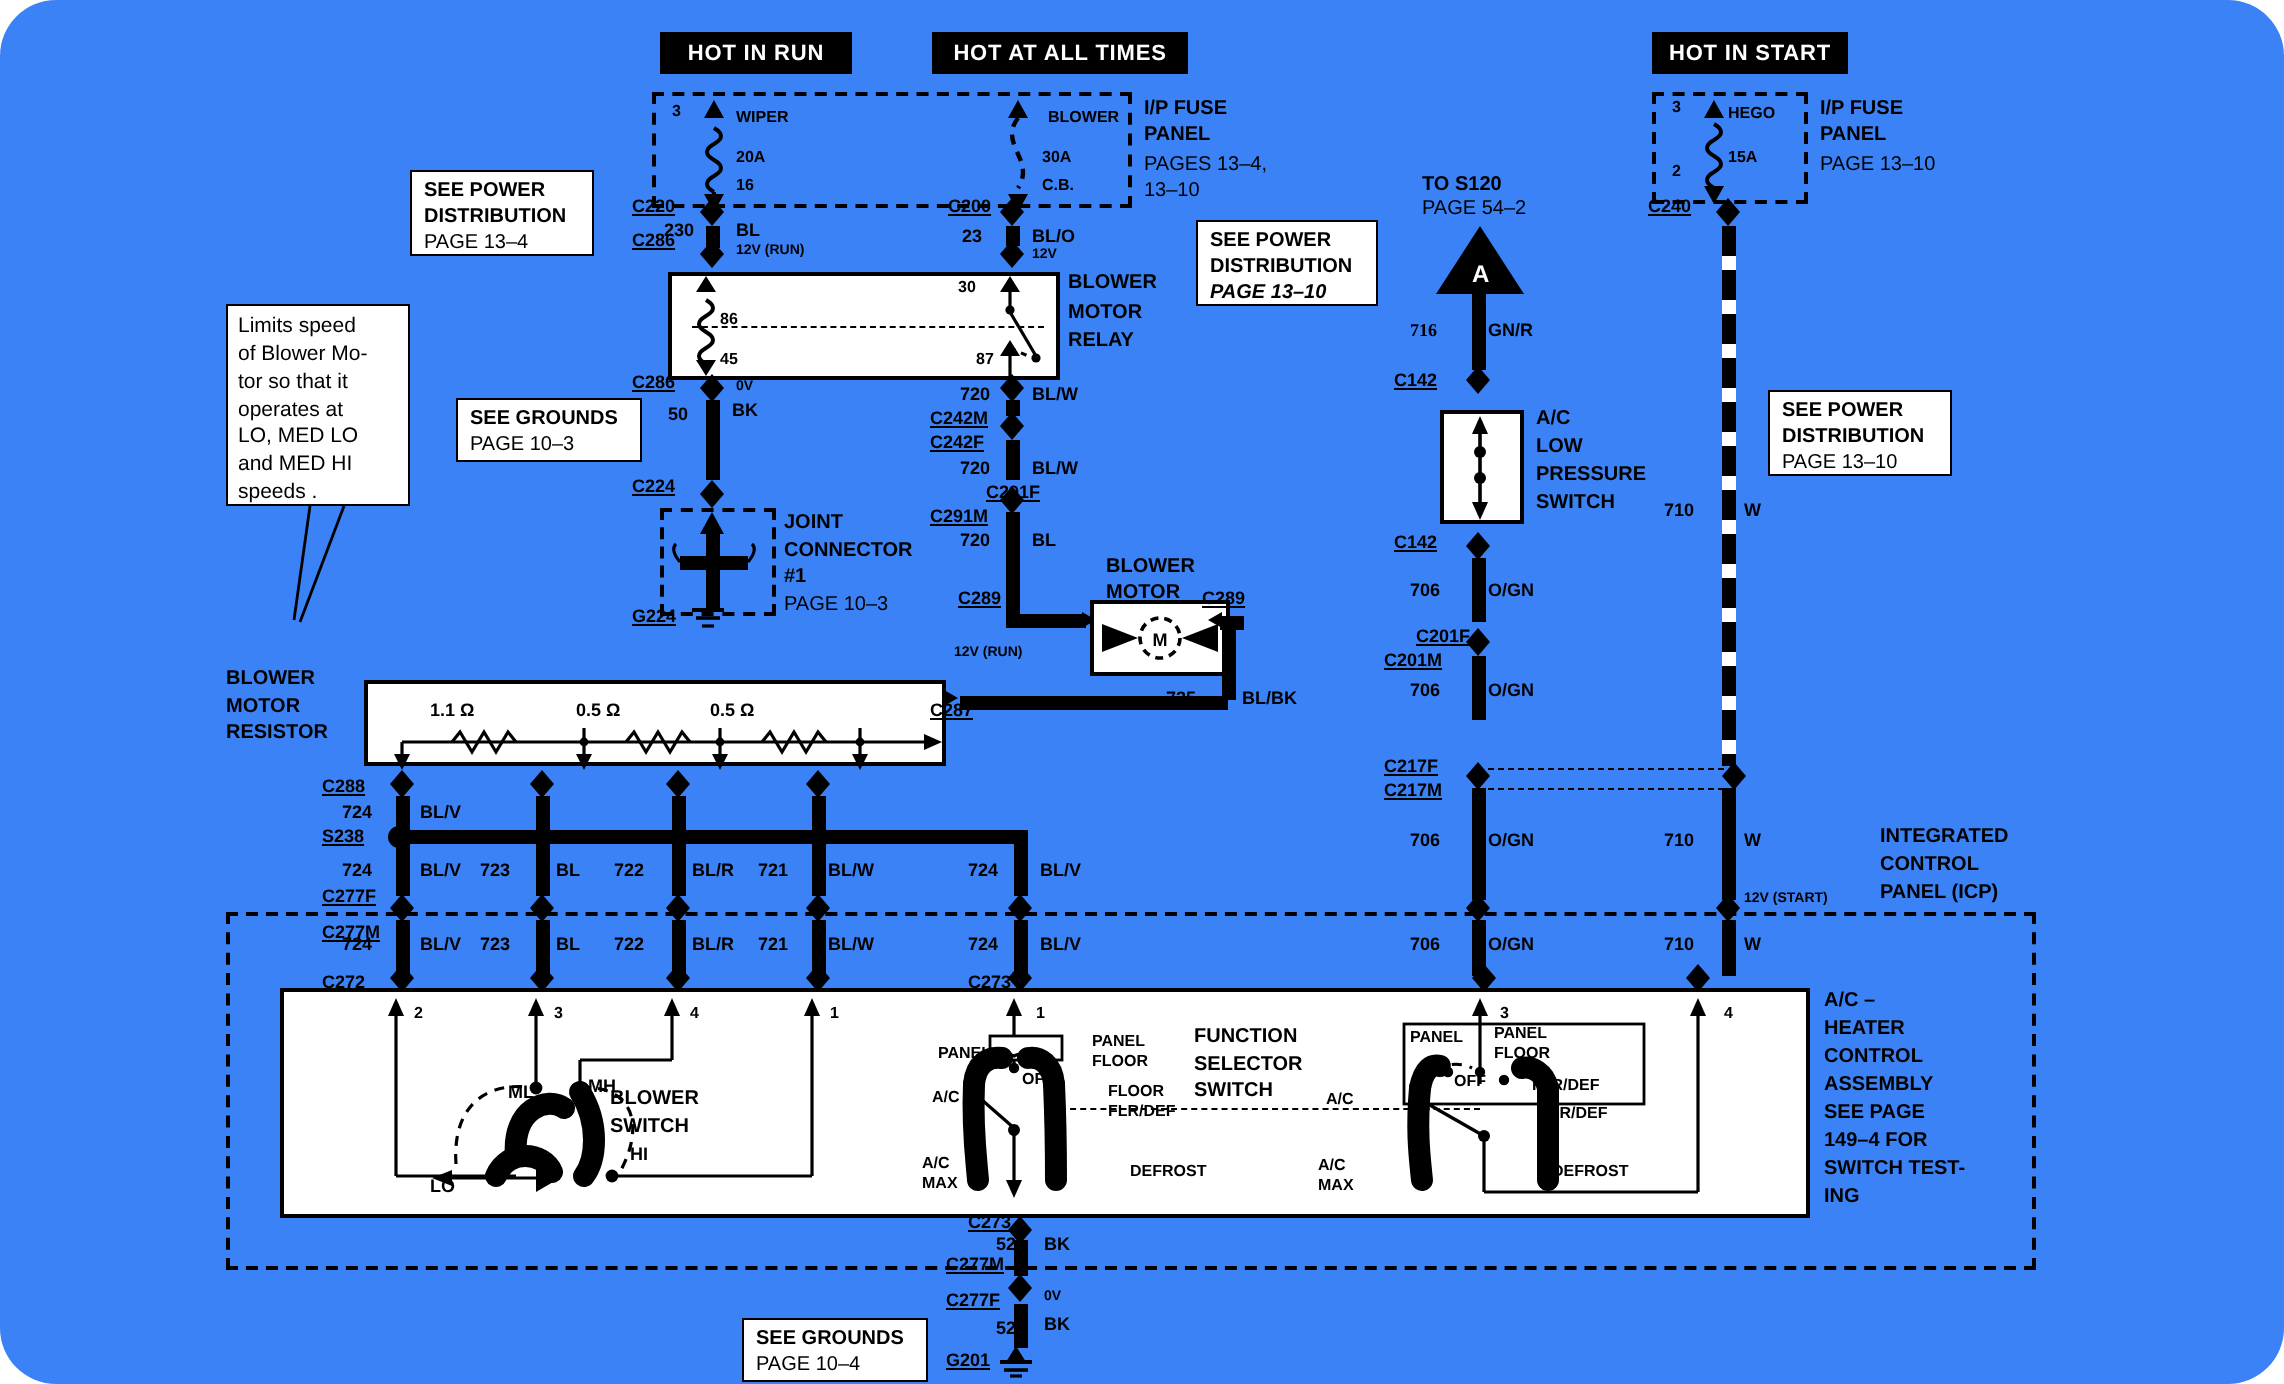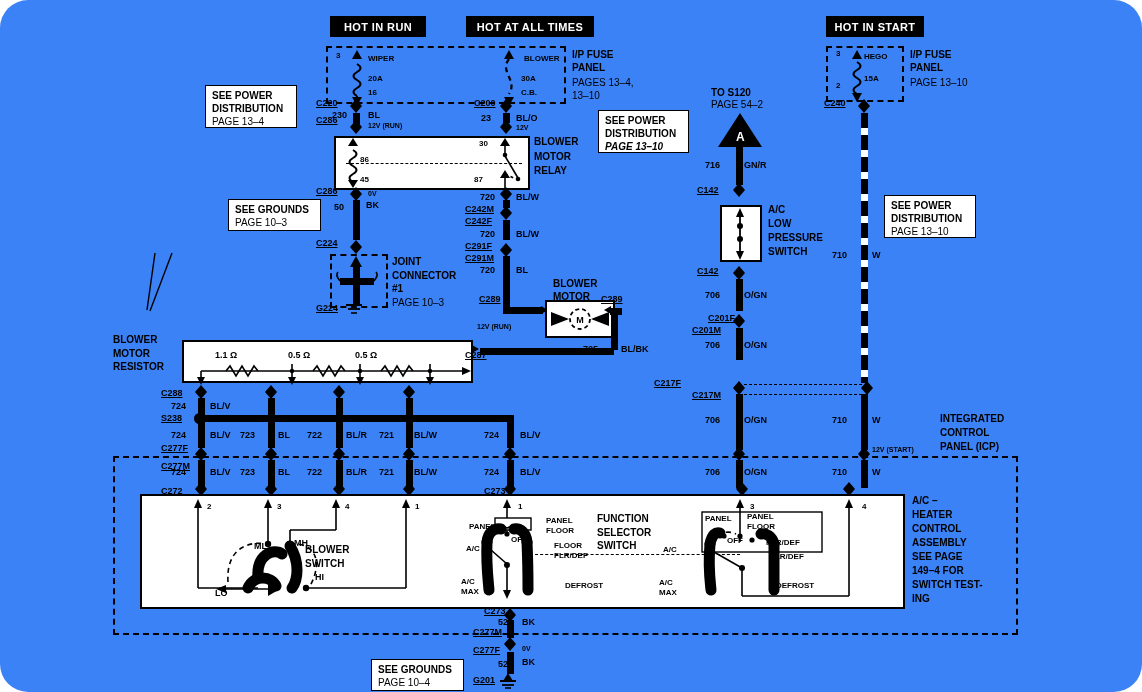--- a/index.html
+++ b/index.html
@@ -116,20 +116,29 @@
   <div class="notebox" style="left:228px;top:199px;width:93px;height:32px;">
     <span class="b">SEE GROUNDS</span><br>
     <span>PAGE 10–3</span>
   </div>
 
   <div class="notebox" style="left:371px;top:659px;width:93px;height:32px;">
     <span class="b">SEE GROUNDS</span><br>
     <span>PAGE 10–4</span>
   </div>
 
+  <div class="notebox" style="left:113px;top:152px;width:92px;height:101px;font-size:10.5px;line-height:1.32;padding:4px 5px;">
+    <span style="white-space:pre-line;">Limits  speed
+of Blower Mo-
+tor  so  that  it
+operates      at
+LO,  MED LO
+and  MED  HI
+speeds .</span>
+  </div>
   <svg class="abs" style="left:110px;top:248px;" width="110" height="72">
     <path d="M45 5 L37 62" stroke="#000" stroke-width="1.4" fill="none"></path>
     <path d="M62 5 L40 63" stroke="#000" stroke-width="1.4" fill="none"></path>
   </svg>
 
   <div class="t sz10 b" style="left:711px;top:87px;">TO S120</div>
   <div class="t sz10" style="left:711px;top:99px;">PAGE 54–2</div>
   <div class="bigTri" style="left:718px;top:113px;"></div>
   <div class="bigTriLabel" style="left:736px;top:130px;">A</div>
 
@@ -180,21 +189,21 @@
     <polygon points="9,0 4,8 14,8" fill="#000"></polygon>
     <line x1="9" y1="8" x2="9" y2="16" stroke="#000" stroke-width="1.6"></line>
     <circle cx="9" cy="17" r="2.3" fill="#000"></circle>
     <line x1="9" y1="18" x2="22" y2="40" stroke="#000" stroke-width="1.6"></line>
     <circle cx="22" cy="41" r="2.3" fill="#000"></circle>
     <line x1="9" y1="36" x2="18" y2="40" stroke="#000" stroke-width="1.6" stroke-dasharray="3,3"></line>
     <polygon points="9,32 4,40 14,40" fill="#000"></polygon>
     <line x1="9" y1="40" x2="9" y2="50" stroke="#000" stroke-width="1.6"></line>
   </svg>
   <div class="t sz8 b" style="left:479px;top:140px;">30</div>
-  <div class="t sz8 b" style="left:474px;top:176px;">87</div>
+  <div class="t sz8 b" style="left:488px;top:176px;">87</div>
   <div class="t sz10 b" style="left:534px;top:135px;line-height:1.45;white-space:pre-line;">BLOWER
 MOTOR
 RELAY</div>
 
   <div class="t sz9 b ul" style="left:316px;top:186px;">C286</div>
   <div class="t sz7 b" style="left:368px;top:190px;">0V</div>
   <div class="t sz9 b" style="left:334px;top:202px;">50</div>
   <div class="t sz9 b" style="left:366px;top:200px;">BK</div>
   <div class="bowtie" style="left:350px;top:187px;">
     <div class="up"></div>
@@ -226,21 +235,21 @@
 CONNECTOR
 #1</div>
   <div class="t sz10" style="left:392px;top:297px;">PAGE 10–3</div>
 
   <div class="t sz9 b" style="left:480px;top:192px;">720</div>
   <div class="t sz9 b" style="left:516px;top:192px;">BL/W</div>
   <div class="t sz9 b ul" style="left:465px;top:204px;">C242M</div>
   <div class="t sz9 b ul" style="left:465px;top:216px;">C242F</div>
   <div class="t sz9 b" style="left:480px;top:229px;">720</div>
   <div class="t sz9 b" style="left:516px;top:229px;">BL/W</div>
-  <div class="t sz9 b ul" style="left:465px;top:241px;text-align:center;">C291F</div>
+  <div class="t sz9 b ul" style="left:493px;top:241px;text-align:center;">C291F</div>
   <div class="t sz9 b ul" style="left:465px;top:253px;">C291M</div>
   <div class="t sz9 b" style="left:480px;top:265px;">720</div>
   <div class="t sz9 b" style="left:516px;top:265px;">BL</div>
 
   <div class="bowtie" style="left:500px;top:187px;">
     <div class="up"></div>
       <div class="dn"></div>
   </div>
   <div class="wireV" style="left:503px;top:200px;height:8px;"></div>
   <div class="bowtie" style="left:500px;top:206px;">
@@ -551,21 +560,21 @@
 FLOOR</div>
   <div class="t sz8 b" style="left:766px;top:539px;">FLR/DEF</div>
   <div class="t sz8 b" style="left:770px;top:553px;">FLR/DEF</div>
   <div class="t sz8 b" style="left:663px;top:546px;">A/C</div>
   <div class="t sz8 b" style="left:659px;top:578px;line-height:1.2;white-space:pre-line;">A/C
 MAX</div>
   <div class="t sz8 b" style="left:776px;top:582px;">DEFROST</div>
   <div class="t sz8 b" style="left:862px;top:503px;">4</div>
 
   <div class="wireV" style="left:736px;top:147px;height:38px;"></div>
-  <div class="t sz9 b" style="left:705px;top:160px;">716</div>
+  <div class="t sz9 b" style="left:705px;top:160px;font-family:Liberation Serif, serif;">716</div>
   <div class="t sz9 b" style="left:744px;top:160px;">GN/R</div>
 
   <div class="t sz9 b ul" style="left:697px;top:185px;">C142</div>
   <div class="bowtie" style="left:733px;top:183px;">
     <div class="up"></div>
       <div class="dn"></div>
   </div>
 
   <div class="solidbox" style="left:720px;top:205px;width:42px;height:57px;"></div>
   <svg class="abs" style="left:726px;top:206px;" width="30" height="56">
@@ -592,21 +601,21 @@
   <div class="t sz9 b ul" style="left:708px;top:313px;">C201F</div>
   <div class="t sz9 b ul" style="left:692px;top:325px;">C201M</div>
   <div class="bowtie" style="left:733px;top:314px;">
     <div class="up"></div>
       <div class="dn"></div>
   </div>
   <div class="wireV" style="left:736px;top:328px;height:32px;"></div>
   <div class="t sz9 b" style="left:705px;top:340px;">706</div>
   <div class="t sz9 b" style="left:744px;top:340px;">O/GN</div>
 
-  <div class="t sz9 b ul" style="left:654px;top:378px;">C217F</div>
+  <div class="t sz9 b ul" style="left:692px;top:378px;">C217F</div>
   <div class="t sz9 b ul" style="left:692px;top:390px;">C217M</div>
   <div class="bowtie" style="left:733px;top:381px;">
     <div class="up"></div>
       <div class="dn"></div>
   </div>
   <div class="bowtie" style="left:861px;top:381px;">
     <div class="up"></div>
       <div class="dn"></div>
   </div>
   <div class="dashH-thin" style="left:744px;top:384px;width:118px;"></div>

